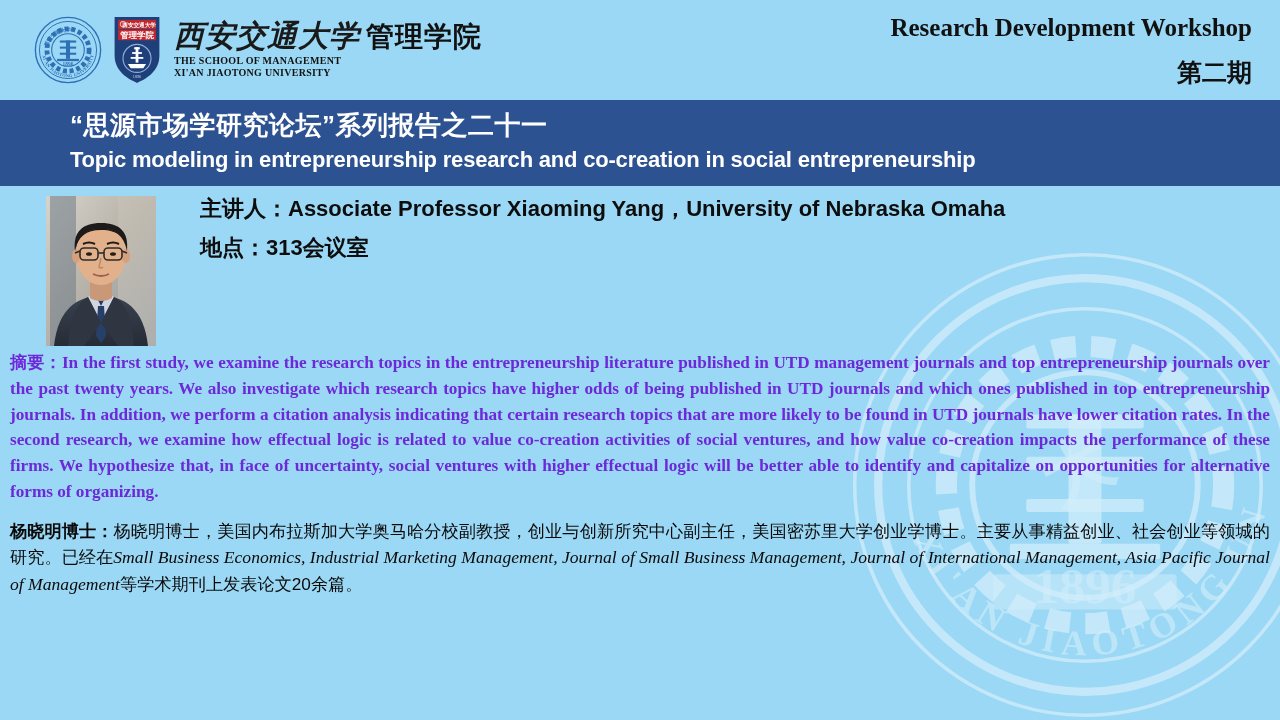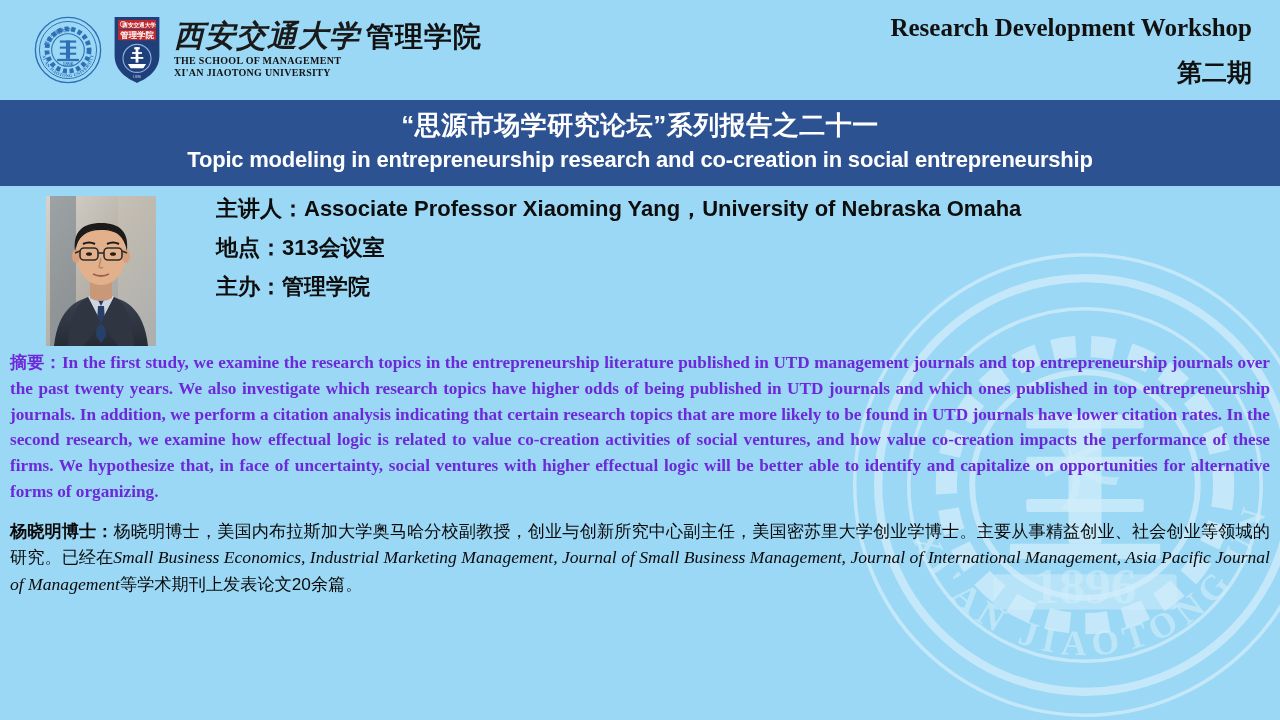--- a/index.html
+++ b/index.html
@@ -109,21 +109,20 @@
   }
 
   
   .title-band {
     position: relative;
     z-index: 2;
     background: #2d5291;
     color: #ffffff;
     padding: 9px 70px 12px 70px;
     box-sizing: border-box;
-    text-align: center;
   }
   .title-cn {
     font-family: "Liberation Sans", sans-serif;
     font-weight: bold;
     font-size: 26px;
     letter-spacing: .5px;
     line-height: 1.3;
   }
   .title-en {
     font-family: "Liberation Sans", sans-serif;
@@ -134,21 +133,20 @@
     letter-spacing: -.2px;
   }
 
   
   .info-row {
     position: relative;
     z-index: 2;
     display: flex;
     align-items: flex-start;
     padding: 10px 0 0 46px;
-    gap: 16px;
   }
   .photo {
     width: 110px;
     height: 150px;
     flex: 0 0 auto;
     border: 0;
     overflow: hidden;
     position: relative;
   }
   .photo svg { display: block; width: 110px; height: 150px; }
@@ -361,21 +359,20 @@
         <path d="M61 48 Q67 45 73 48" stroke="#1d1a17" stroke-width="2" fill="none"></path>
 
         <path d="M55 62 L53 71 Q55 73 57 71" stroke="#bb8864" stroke-width="1.4" fill="none"></path>
         <path d="M47 78 Q55 82 63 78" stroke="#9c5f4c" stroke-width="1.8" fill="none"></path>
       </svg>
     </div>
 
     <div class="info-lines">
       <div class="info-line">主讲人：Associate Professor Xiaoming Yang，University of Nebraska Omaha</div>
       <div class="info-line">地点：313会议室</div>
-      <div class="info-line">主办：管理学院</div>
     </div>
   </div>
 
   <div class="body-text">
     <p class="abstract"><span class="lead">摘要：</span><span>In the first study, we examine the research topics in the entrepreneurship literature published in UTD management journals and top entrepreneurship journals over the past twenty years. We also investigate which research topics have higher odds of being published in UTD journals and which ones published in top entrepreneurship journals. In addition, we perform a citation analysis indicating that certain research topics that are more likely to be found in UTD journals have lower citation rates. In the second research, we examine how effectual logic is related to value co-creation activities of social ventures, and how value co-creation impacts the performance of these firms. We hypothesize that, in face of uncertainty, social ventures with higher effectual logic will be better able to identify and capitalize on opportunities  for alternative forms of organizing.</span></p>
 
     <p class="bio"><span class="lead">杨晓明博士：</span><span>杨晓明博士，美国内布拉斯加大学奥马哈分校副教授，创业与创新所究中心副主任，美国密苏里大学创业学博士。主要从事精益创业、社会创业等领城的研究。已经在</span><span class="journals">Small Business Economics, Industrial Marketing Management, Journal of Small Business Management, Journal of International Management, Asia Pacific Journal of Management</span><span>等学术期刊上发表论文20余篇。</span></p>
   </div>
 
 </div>

